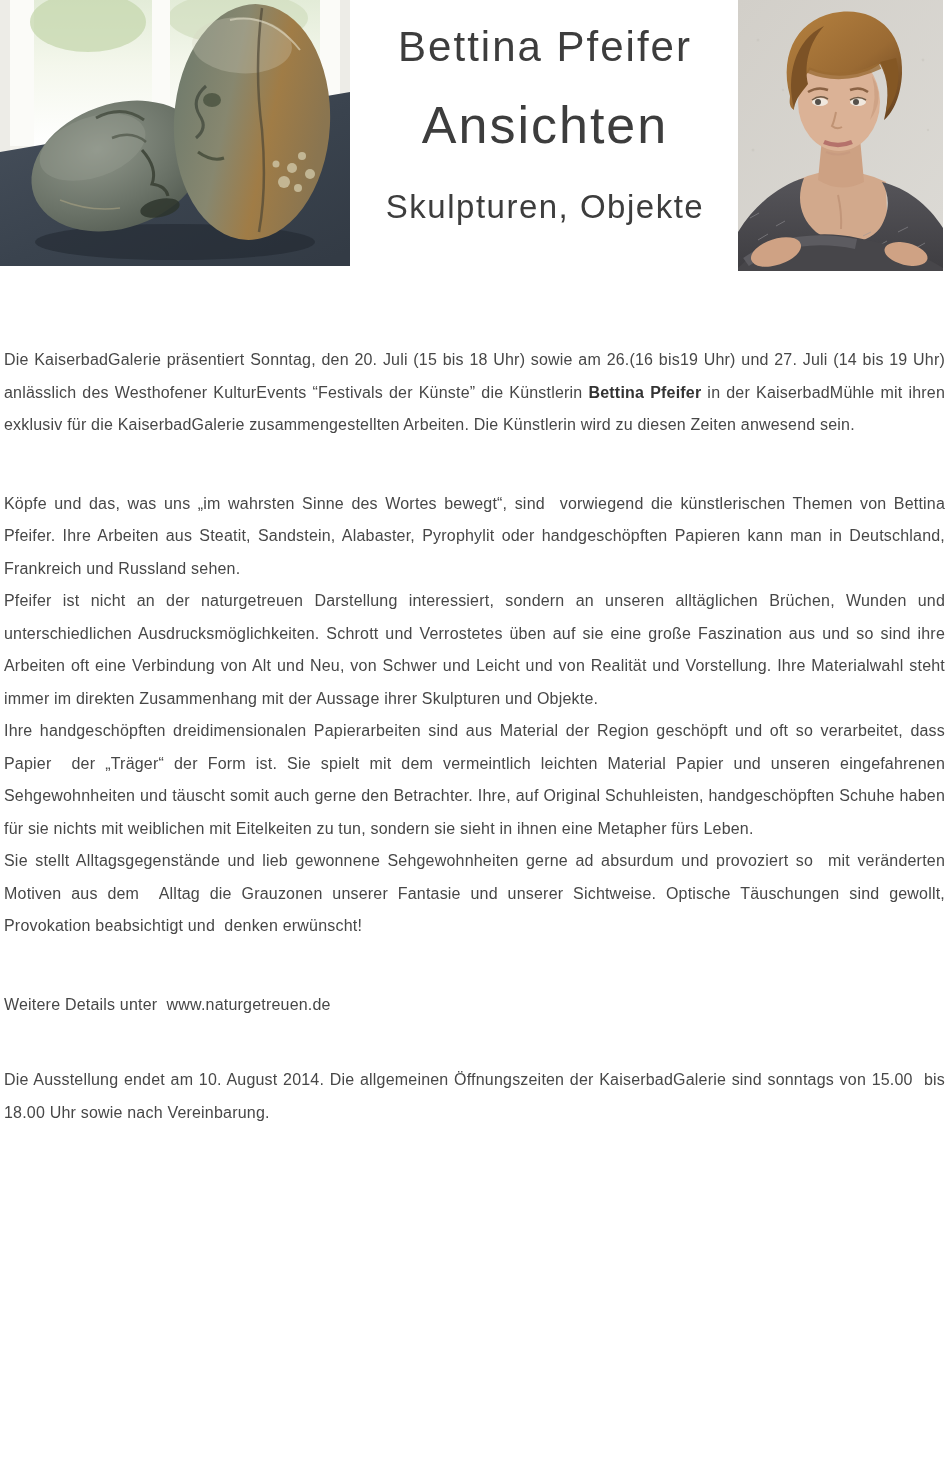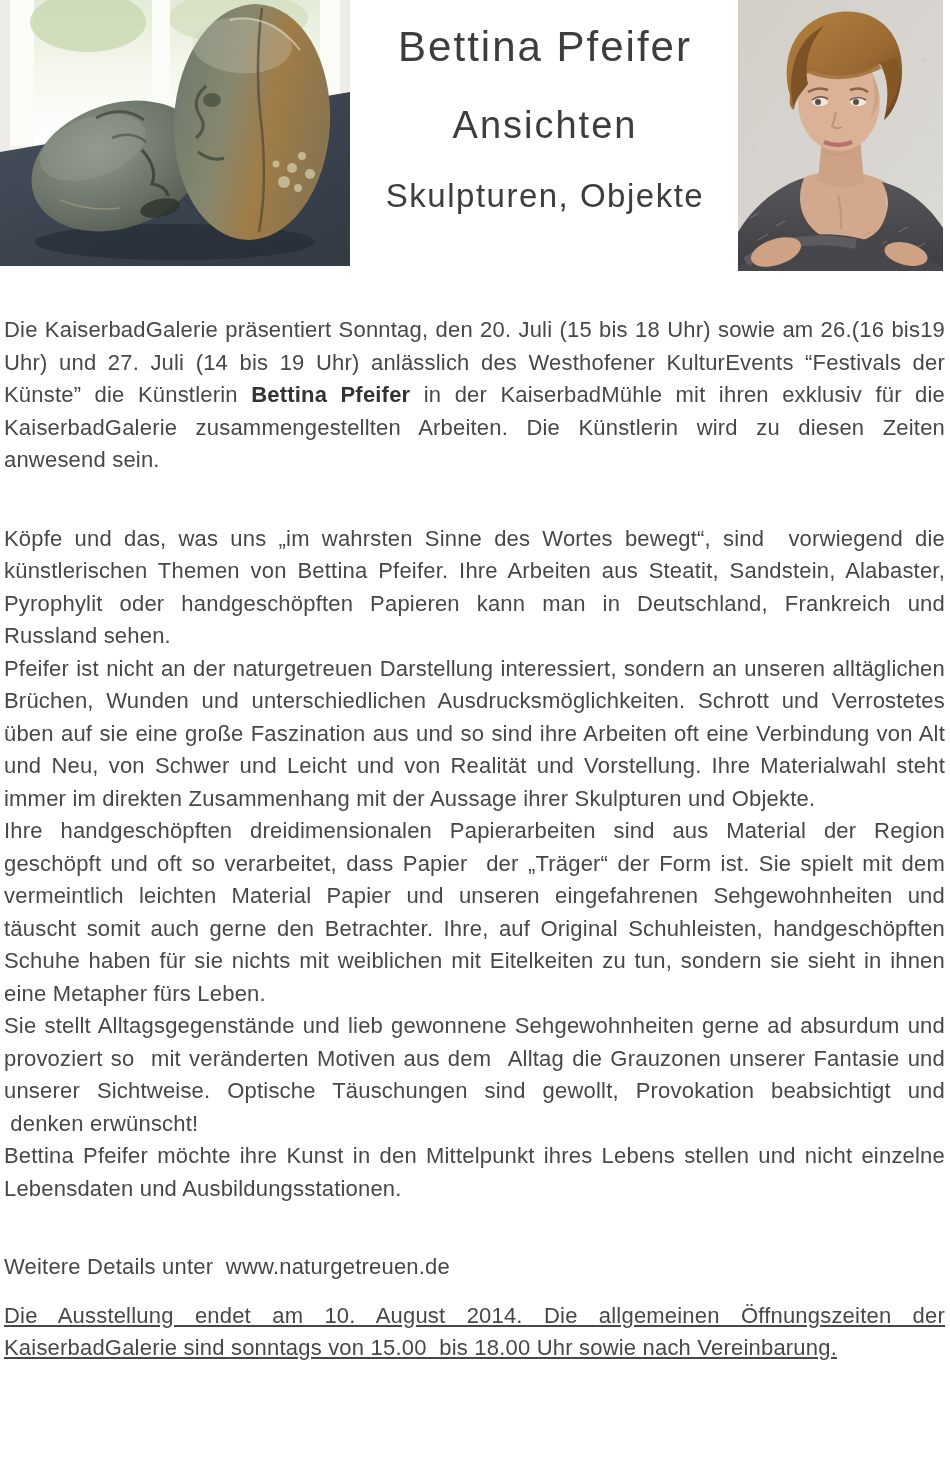--- a/index.html
+++ b/index.html
@@ -8,30 +8,30 @@
     font-family:"Liberation Sans", sans-serif;color:#464646;overflow:hidden;
   }
   .photo{position:absolute;overflow:hidden;}
   #left-photo{left:0;top:0;width:350px;height:266px;}
   #right-photo{left:738px;top:0;width:205px;height:271px;}
   #title-block{
     position:absolute;left:350px;top:22px;width:390px;text-align:center;
     color:#3d3d3d;font-weight:200;
   }
   .t1{font-size:42px;line-height:50px;letter-spacing:2px;}
-  .t2{margin-top:28px;font-size:38px;line-height:50px;letter-spacing:2px;}
-  .t3{margin-top:26px;font-size:33px;line-height:40px;letter-spacing:1.5px;}
+  .t2{margin-top:28px;font-size:52px;line-height:50px;letter-spacing:2px;}
+  .t3{margin-top:37px;font-size:33px;line-height:40px;letter-spacing:1.5px;}
   #content{
-    position:absolute;left:4px;top:314px;width:941px;
-    font-size:22px;line-height:32.5px;font-weight:300;letter-spacing:0.2px;
+    position:absolute;left:4px;top:344px;width:941px;
+    font-size:16px;line-height:32.5px;font-weight:300;letter-spacing:0.2px;
     text-align:justify;color:#474747;
   }
   #content p{margin:0;padding:0;}
   #content p.sp{margin-top:46px;}
-  #content p.sp2{margin-top:16px;text-decoration:underline;}
+  #content p.sp2{margin-top:43px;}
   b.name{font-weight:700;color:#333;}
   .url{white-space:nowrap;}
 </style>
 </head>
 <body>
 
 <div id="left-photo" class="photo">
   <svg width="350" height="266" viewBox="0 0 350 266">
     <defs>
       <linearGradient id="paneG" x1="0" y1="0" x2="0" y2="1">
@@ -181,16 +181,15 @@
     <path d="M 88 152 q 12 5 24 0" stroke="#c79a80" stroke-width="2" fill="none" opacity="0.8"></path>
   </svg>
 </div>
 
 <div id="content">
   <p><span>Die KaiserbadGalerie präsentiert Sonntag, den 20. Juli (15 bis 18 Uhr) sowie am 26.(16 bis19 Uhr) und 27. Juli (14 bis 19 Uhr) anlässlich des Westhofener KulturEvents “Festivals der Künste” die Künstlerin </span><b class="name">Bettina Pfeifer</b><span> in der KaiserbadMühle mit ihren exklusiv für die KaiserbadGalerie zusammengestellten Arbeiten. Die Künstlerin wird zu diesen Zeiten anwesend sein.</span></p>
   <p class="sp">Köpfe und das, was uns „im wahrsten Sinne des Wortes bewegt“, sind &nbsp;vorwiegend die künstlerischen Themen von Bettina Pfeifer. Ihre Arbeiten aus Steatit, Sandstein, Alabaster, Pyrophylit oder handgeschöpften Papieren kann man in Deutschland, Frankreich und Russland sehen.</p>
   <p>Pfeifer ist nicht an der naturgetreuen Darstellung interessiert, sondern an unseren alltäglichen Brüchen, Wunden und unterschiedlichen Ausdrucksmöglichkeiten. Schrott und Verrostetes üben auf sie eine große Faszination aus und so sind ihre Arbeiten oft eine Verbindung von Alt und Neu, von Schwer und Leicht und von Realität und Vorstellung. Ihre Materialwahl steht immer im direkten Zusammenhang mit der Aussage ihrer Skulpturen und Objekte.</p>
   <p>Ihre handgeschöpften dreidimensionalen Papierarbeiten sind aus Material der Region geschöpft und oft so verarbeitet, dass Papier &nbsp;der „Träger“ der Form ist. Sie spielt mit dem vermeintlich leichten Material Papier und unseren eingefahrenen Sehgewohnheiten und täuscht somit auch gerne den Betrachter. Ihre, auf Original Schuhleisten, handgeschöpften Schuhe haben für sie nichts mit weiblichen mit Eitelkeiten zu tun, sondern sie sieht in ihnen eine Metapher fürs Leben.</p>
   <p>Sie stellt Alltagsgegenstände und lieb gewonnene Sehgewohnheiten gerne ad absurdum und provoziert so &nbsp;mit veränderten Motiven aus dem &nbsp;Alltag die Grauzonen unserer Fantasie und unserer Sichtweise. Optische Täuschungen sind gewollt, Provokation beabsichtigt und &nbsp;denken erwünscht!</p>
-  <p>Bettina Pfeifer möchte ihre Kunst in den Mittelpunkt ihres Lebens stellen und nicht einzelne Lebensdaten und Ausbildungsstationen.</p>
   <p class="sp"><span>Weitere Details unter &nbsp;</span><span class="url">www.naturgetreuen.de</span></p>
   <p class="sp2">Die Ausstellung endet am 10. August 2014. Die allgemeinen Öffnungszeiten der KaiserbadGalerie sind sonntags von 15.00 &nbsp;bis 18.00 Uhr sowie nach Vereinbarung.</p>
 </div>
 
 </body></html>

